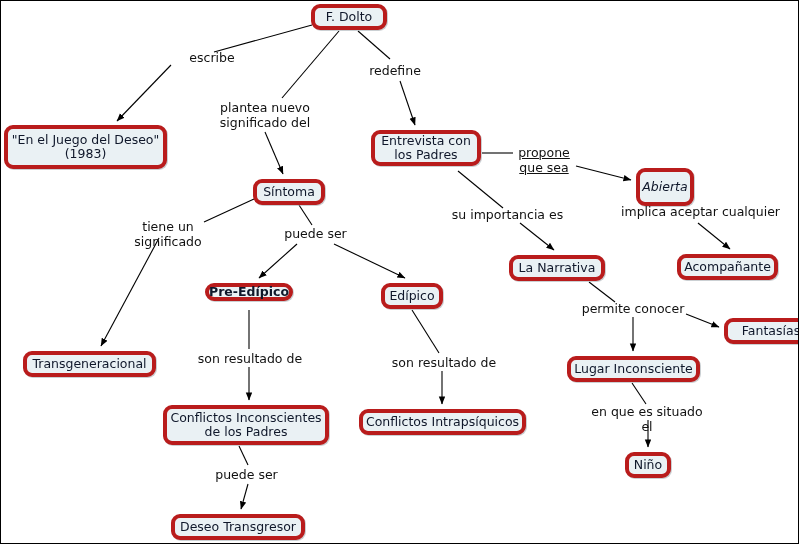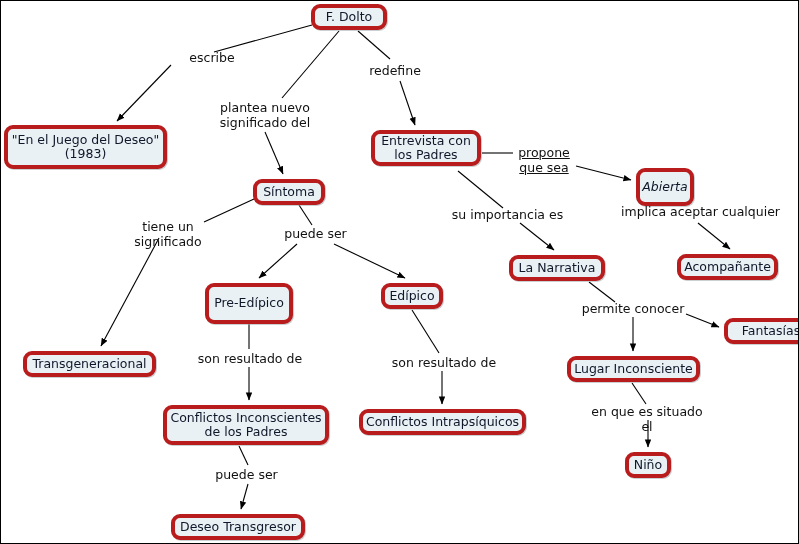--- a/index.html
+++ b/index.html
@@ -127,21 +127,21 @@
   <div class="node" style="left:508px; top:254px; width:96px; height:26px;">La Narrativa</div>
 
   <div class="node" style="left:723px; top:317px; width:94px; height:26px;">Fantasías</div>
 
   <div class="node" style="left:566px; top:355px; width:133px; height:26px;">Lugar Inconsciente</div>
 
   <div class="node" style="left:624px; top:451px; width:46px; height:26px;">Niño</div>
 
   <div class="node" style="left:22px; top:350px; width:133px; height:26px;">Transgeneracional</div>
 
-  <div class="node" style="left:204px; top:282px; width:88px; height:41px;">Pre-Edípico</div>
+  <div class="node" style="left:204px; top:282px; width:88px; height:18px;font-weight:bold;">Pre-Edípico</div>
 
   <div class="node" style="left:380px; top:282px; width:62px; height:26px;">Edípico</div>
 
   <div class="node" style="left:162px; top:404px; width:166px; height:40px;">Conflictos Inconscientes
 de los Padres</div>
 
   <div class="node" style="left:358px; top:408px; width:167px; height:26px;">Conflictos Intrapsíquicos</div>
 
   <div class="node" style="left:170px; top:513px; width:134px; height:26px;">Deseo Transgresor</div>
 

